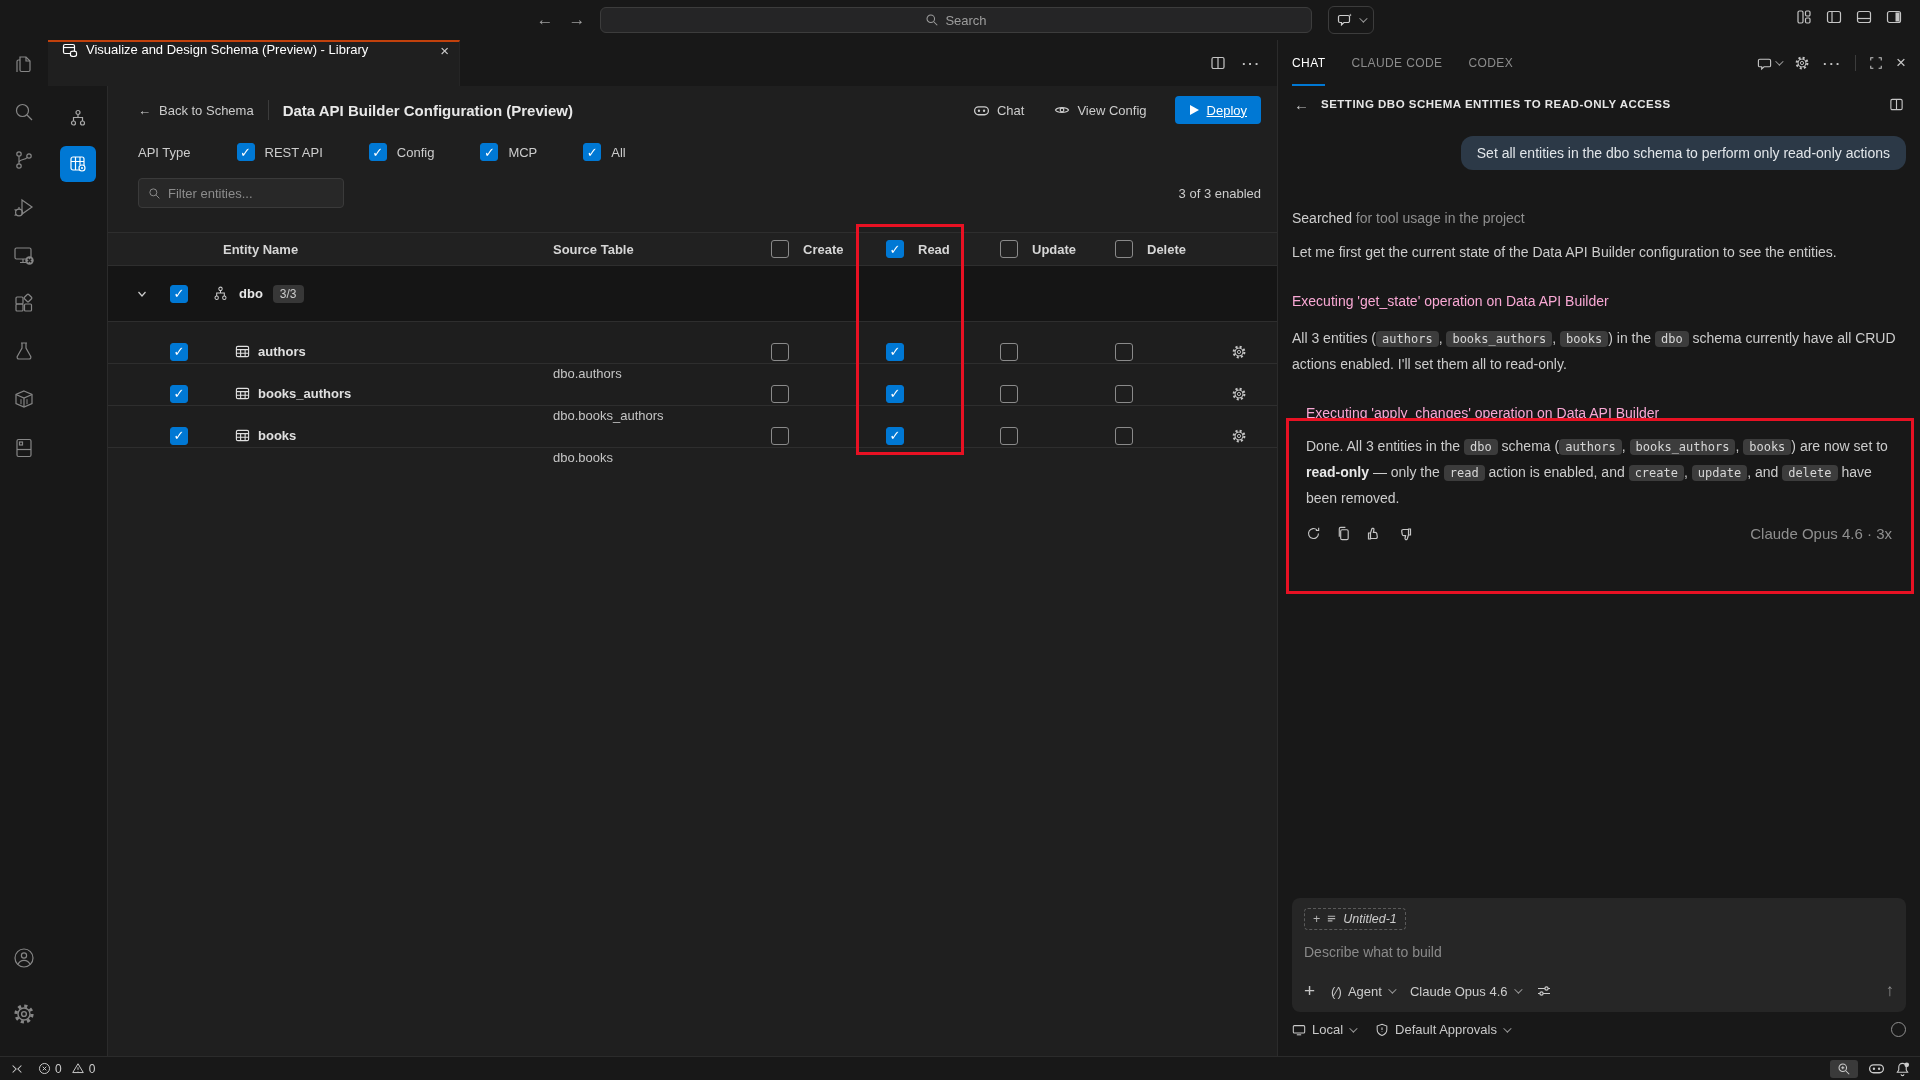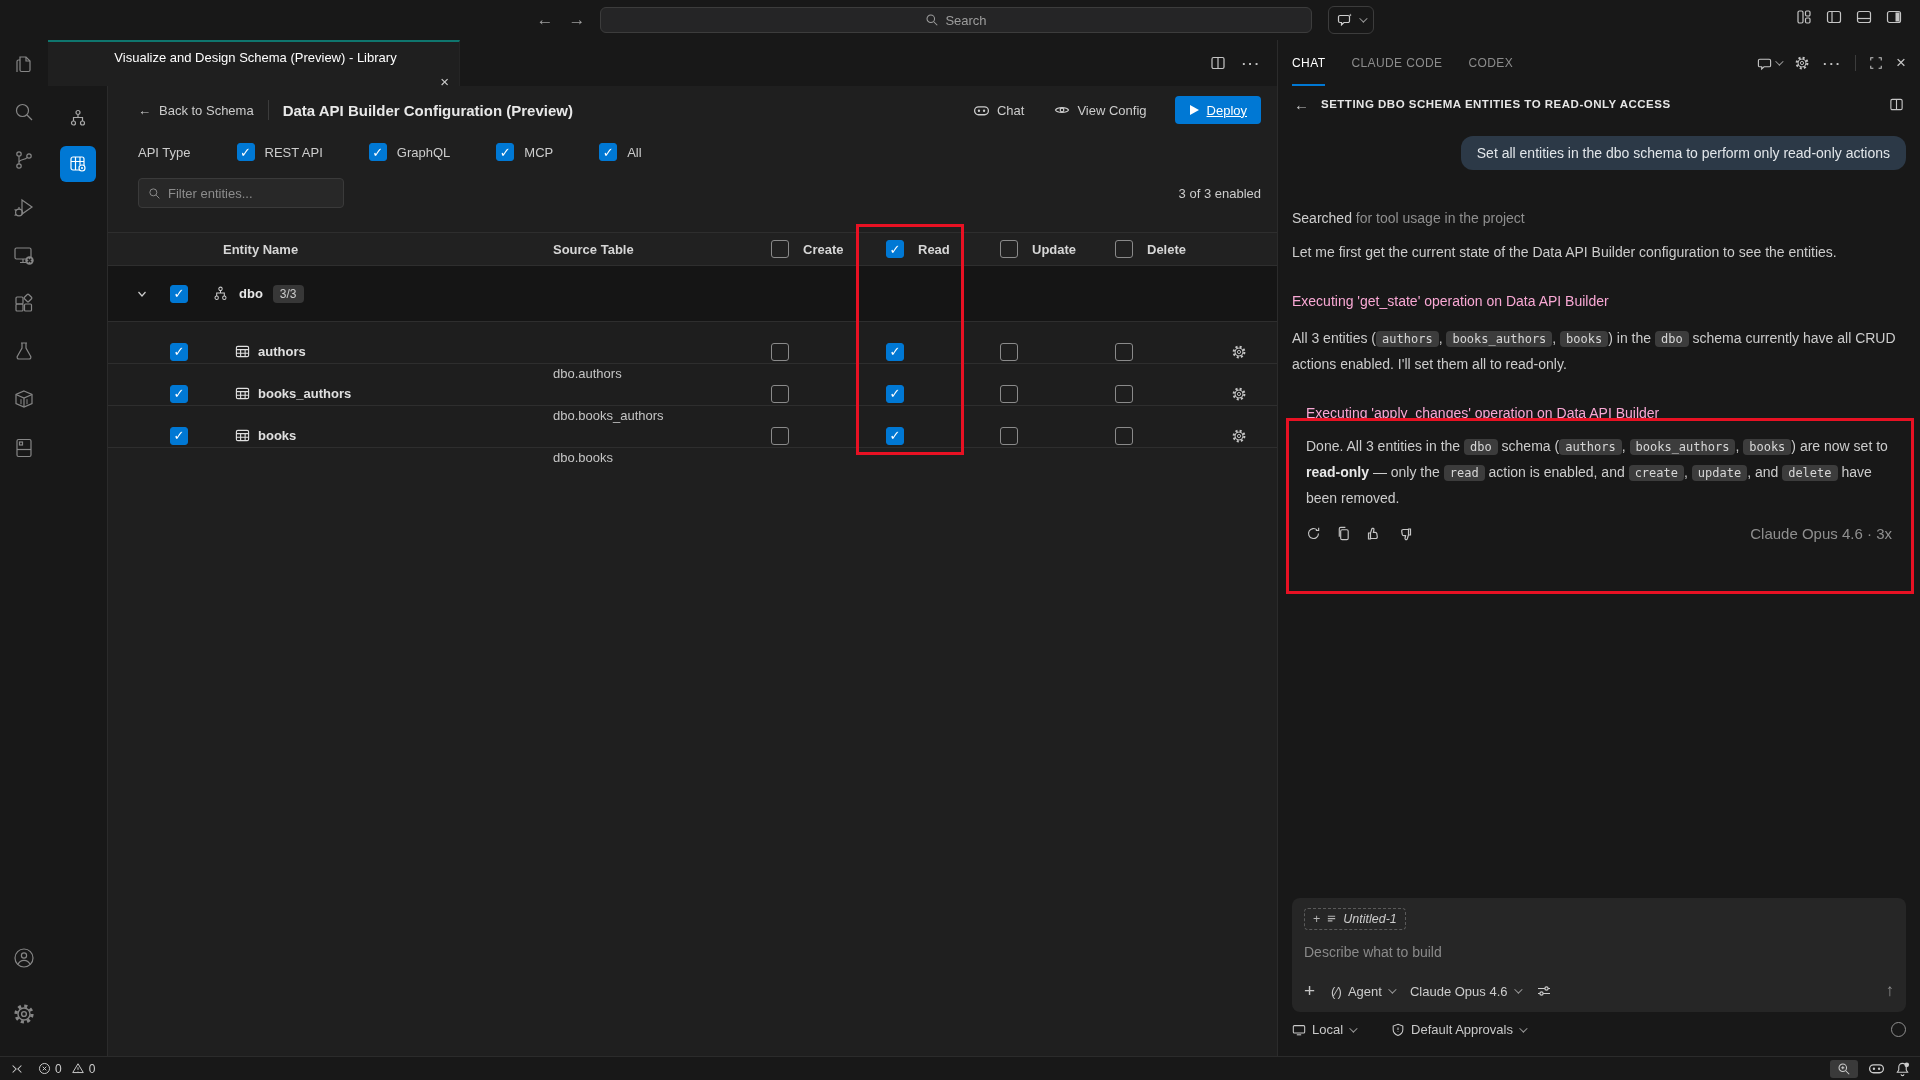--- a/index.html
+++ b/index.html
@@ -21,22 +21,22 @@
   #layout-icons { position:absolute; right:18px; top:9px; display:flex; gap:14px; color:#c5c5c5; }
 
   
   #activitybar { left:0; top:40px; width:48px; height:1016px; background:#181818; }
   .act-item { width:48px; height:48px; display:flex; align-items:center; justify-content:center; color:#868686; position:relative; }
   .act-bottom { position:absolute; left:0; width:48px; }
 
   
   #editor { left:48px; top:40px; width:1230px; height:1016px; background:#1f1f1f; border-right:1px solid #2b2b2b; }
   #tabbar { height:46px; background:#181818; display:flex; }
-  #tab { width:412px; height:46px; background:#1f1f1f; border-top:2px solid #0f766e; border-right:1px solid #252525;
-    display:flex; align-items:center; gap:8px; padding:0 10px 0 14px; color:#ffffff; font-size:13px;flex-direction:column; }
+  #tab { width:412px; height:46px; background:#1f1f1f; border-top:2px solid #c2410c; border-right:1px solid #252525;
+    display:flex; gap:8px; padding:0 10px 0 14px; color:#ffffff; font-size:13px; }
   #tab .close { color:#cccccc; margin-left:auto; font-size:15px; }
   #tab-actions { margin-left:auto; display:flex; align-items:center; gap:16px; padding-right:16px; color:#c5c5c5; }
 
   #toolstrip { position:absolute; left:0; top:46px; width:60px; bottom:0; background:#181818; border-right:1px solid #2b2b2b;
     display:flex; flex-direction:column; align-items:center; padding-top:14px; gap:10px; }
   .strip-btn { width:36px; height:36px; display:flex; align-items:center; justify-content:center; border-radius:6px; color:#a8a8a8; }
   .strip-btn.active { background:#0078d4; color:#ffffff; }
 
   #editor-body { position:absolute; left:60px; top:46px; right:0; bottom:0; }
   #ed-toolbar { height:48px; display:flex; align-items:center; padding:0 16px 0 30px; gap:14px; }
@@ -102,21 +102,21 @@
   #model-info { margin-left:auto; color:#8f8f8f; font-size:15px; }
 
   #chat-input { position:absolute; left:14px; right:14px; top:858px; height:114px; background:#262626; border-radius:8px; padding:10px 12px; }
   #context-chip { width:fit-content; display:flex; align-items:center; gap:6px; border:1px dashed #5a5a5a;
     border-radius:4px; padding:3px 8px; color:#b5b5b5; font-size:12.5px; }
   #context-chip .fname { font-style:italic; color:#cccccc; }
   #input-placeholder { margin-top:14px; color:#8a8a8a; font-size:14px; }
   #input-controls { position:absolute; left:12px; right:12px; bottom:10px; display:flex; align-items:center; gap:16px; color:#cccccc; }
   .sel { display:flex; align-items:center; gap:6px; }
   #send-arrow { margin-left:auto; color:#8f8f8f; font-size:17px; }
-  #chat-footer { position:absolute; left:14px; right:14px; top:982px; display:flex; align-items:center; gap:36px; color:#c9c9c9; }
+  #chat-footer { position:absolute; left:14px; right:14px; top:982px; display:flex; align-items:center; gap:20px; color:#c9c9c9; }
   .chev { width:6px; height:6px; border-right:1.4px solid #9a9a9a; border-bottom:1.4px solid #9a9a9a;
     transform:rotate(45deg) translateY(-2px); display:inline-block; flex:none; }
   #footer-spin { margin-left:auto; width:15px; height:15px; border:1.6px solid #8f8f8f; border-radius:50%; }
 
   
   #statusbar { left:0; top:1056px; width:1920px; height:24px; background:#181818; border-top:1px solid #2b2b2b;
     display:flex; align-items:center; padding:0 10px; color:#cccccc; font-size:12px; }
   #sb-left { display:flex; align-items:center; gap:14px; }
   .sb-item { display:flex; align-items:center; gap:4px; }
   #sb-right { margin-left:auto; display:flex; align-items:center; gap:10px; }
@@ -321,21 +321,21 @@
       </button>
     </div>
 
     <div id="api-row">
       <span>API Type</span>
       <span class="gap"></span>
       <span class="cb checked">✓</span>
       <span>REST API</span>
       <span class="gap"></span>
       <span class="cb checked">✓</span>
-      <span>GraphQL</span>
+      <span>Config</span>
       <span class="gap"></span>
       <span class="cb checked">✓</span>
       <span>MCP</span>
       <span class="gap"></span>
       <span class="cb checked">✓</span>
       <span>All</span>
     </div>
 
     <div id="filter-row">
       <div id="filter-input">

